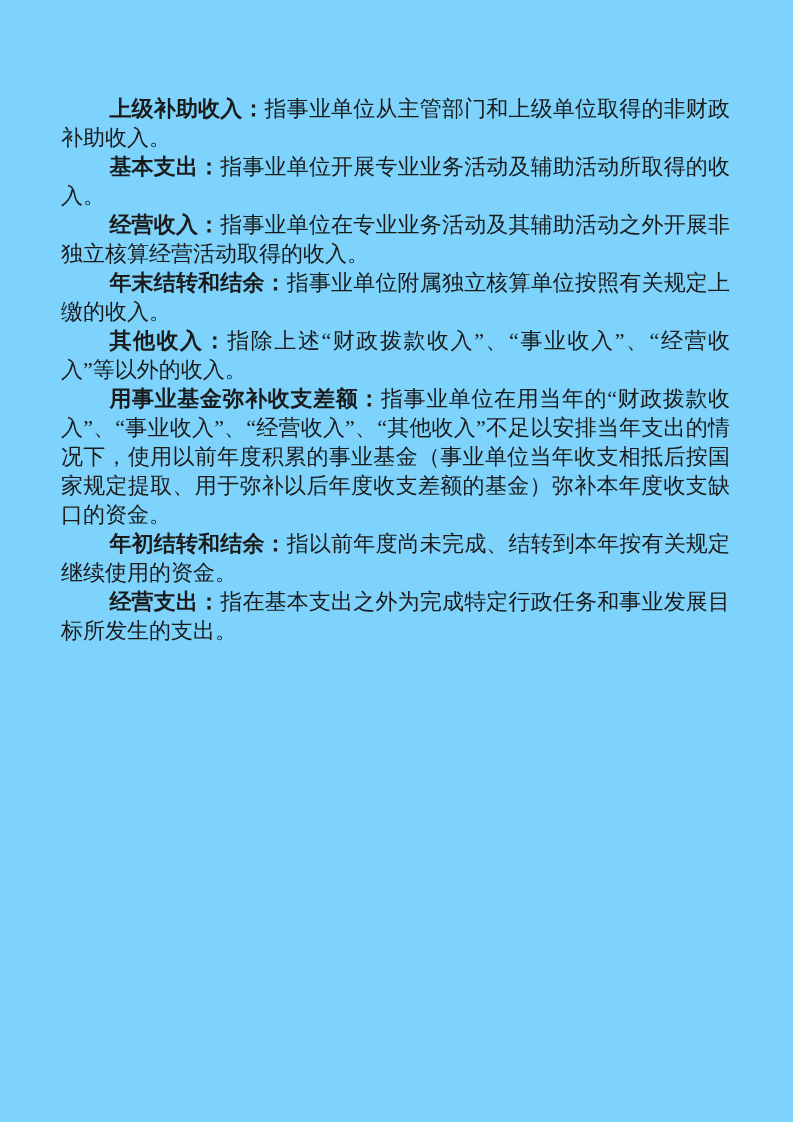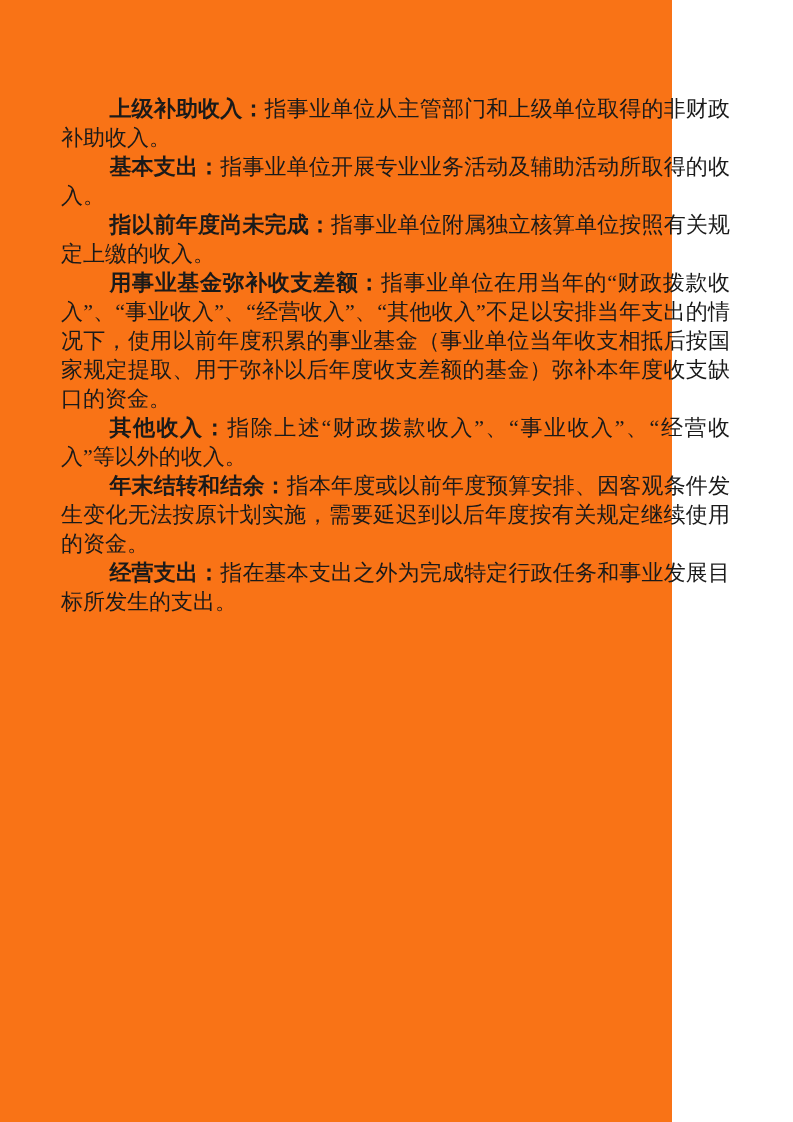--- a/index.html
+++ b/index.html
@@ -7,23 +7,23 @@
     padding: 0;
   }
   body {
     width: 793px;
     height: 1122px;
     background: #ffffff;
     overflow: hidden;
   }
   .page {
     position: relative;
-    width: 672px;
+    width: 793px;
     height: 1122px;
-    background: #f97316;
+    background: #7dd3fc;
     font-family: "Liberation Serif", "DejaVu Serif", serif;
     color: #1a1a1a;
   }
   .content {
     position: absolute;
     left: 61px;
     top: 94px;
     width: 669px;
   }
   p.def {
@@ -43,30 +43,31 @@
 </head>
 <body>
 
 <div class="page">
   <div class="content">
 
     <p class="def"><span class="term">上级补助收入：</span><span>指事业单位从主管部门和上级单位取得的非财政补助收入。</span></p>
 
     <p class="def"><span class="term">基本支出：</span><span>指事业单位开展专业业务活动及辅助活动所取得的收入。</span></p>
 
+    <p class="def"><span class="term">经营收入：</span><span>指事业单位在专业业务活动及其辅助活动之外开展非独立核算经营活动取得的收入。</span></p>
 
-    <p class="def"><span class="term">指以前年度尚未完成：</span><span>指事业单位附属独立核算单位按照有关规定上缴的收入。</span></p>
+    <p class="def"><span class="term">年末结转和结余：</span><span>指事业单位附属独立核算单位按照有关规定上缴的收入。</span></p>
+
+    <p class="def"><span class="term">其他收入：</span><span>指除上述“财政拨款收入”、“事业收入”、“经营收入”等以外的收入。</span></p>
 
     <p class="def"><span class="term">用事业基金弥补收支差额：</span><span>指事业单位在用当年的“财政拨款收入”、“事业收入”、“经营收入”、“其他收入”不足以安排当年支出的情况下，使用以前年度积累的事业基金（事业单位当年收支相抵后按国家规定提取、用于弥补以后年度收支差额的基金）弥补本年度收支缺口的资金。</span></p>
 
-    <p class="def"><span class="term">其他收入：</span><span>指除上述“财政拨款收入”、“事业收入”、“经营收入”等以外的收入。</span></p>
+    <p class="def"><span class="term">年初结转和结余：</span><span>指以前年度尚未完成、结转到本年按有关规定继续使用的资金。</span></p>
 
 
-
-    <p class="def"><span class="term">年末结转和结余：</span><span>指本年度或以前年度预算安排、因客观条件发生变化无法按原计划实施，需要延迟到以后年度按有关规定继续使用的资金。</span></p>
 
 
     <p class="def"><span class="term">经营支出：</span><span>指在基本支出之外为完成特定行政任务和事业发展目标所发生的支出。</span></p>
 
 
 
   </div>
 </div>
 
 </body></html>

